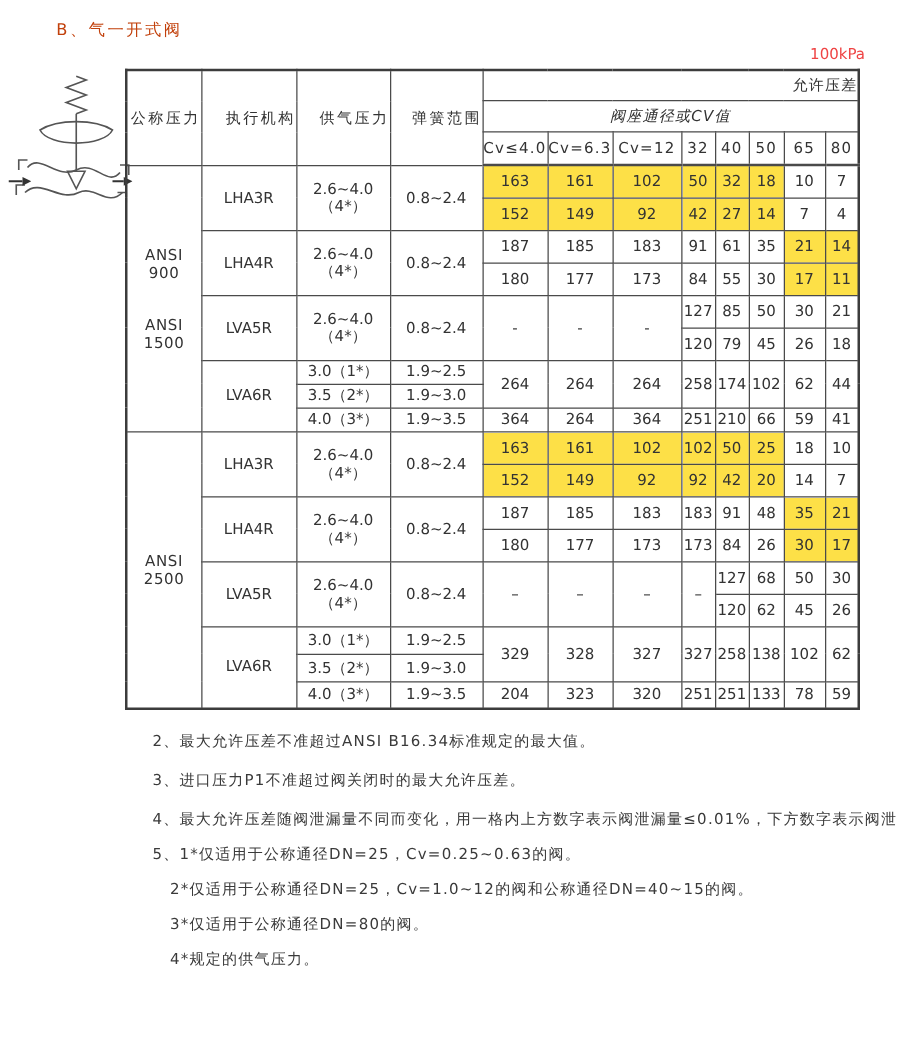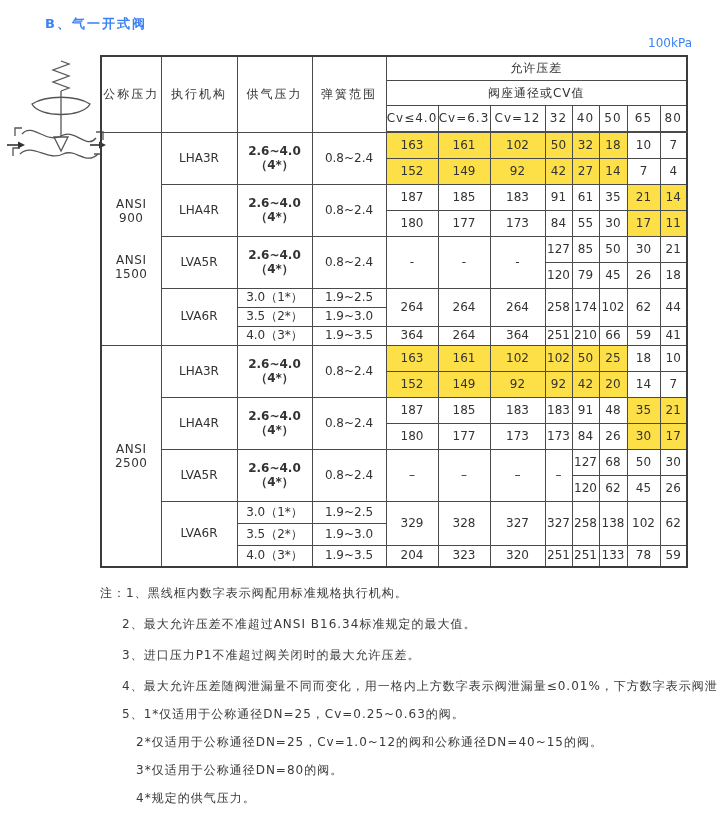--- a/index.html
+++ b/index.html
@@ -1,39 +1,39 @@
 <!DOCTYPE html>
 <html><head>
 <meta charset="utf-8">
 <style>
   html,body{margin:0;padding:0;background:#fff;}
   .page{position:relative;width:721px;height:840px;background:#fff;overflow:hidden;
         font-family:"DejaVu Sans","Liberation Sans",sans-serif;color:#333;}
-  .title{position:absolute;left:45px;top:15px;font-size:13px;font-weight:700;letter-spacing:2px;color:#3b82f6;}
-  .unit{position:absolute;top:36px;right:29px;font-size:12px;color:#3b82f6;text-align:center;}
+  .title{position:absolute;left:45px;top:15px;font-size:13px;font-weight:400;letter-spacing:2px;color:#c2410c;}
+  .unit{position:absolute;top:36px;right:29px;font-size:12px;color:#ef4444;text-align:center;}
   .valve-icon{position:absolute;left:6px;top:58px;}
 
   table.spec{position:absolute;left:100px;top:55px;border-collapse:collapse;table-layout:fixed;
              border:2px solid #3c3c3c;}
   table.spec td{border:1px solid #4a4a4a;text-align:center;vertical-align:middle;
                 font-size:12px;color:#333;padding:0;line-height:15px;overflow:hidden;}
   thead td{letter-spacing:1px;}
-  tr.hrow1 td{height:23px;}
-  tr.hrow2 td{height:24px;}
+  tr.hrow1 td{height:23px;text-align:right;}
+  tr.hrow2 td{height:24px;font-style:italic;}
   tr.hrow3 td{height:25px;border-bottom-width:2px;}
   thead td.span3{letter-spacing:2px;}
   tr.r26{height:26px;}
   tr.r19{height:19px;}
   tr.r22{height:22px;}
   td.sh{background:#fde047;}
   td.bt{border-top-width:2px;}
   td.pressure{letter-spacing:0.5px;}
   td.pressure .pl{line-height:14px;}
   td.pressure .pl2{margin-top:28px;}
-  td.supply div{line-height:14px;font-weight:bold;}
+  td.supply div{line-height:14px;}
   .notes{position:absolute;left:100px;top:586px;width:612px;font-size:12px;color:#3a3a3a;
          letter-spacing:1px;}
   .note{line-height:14px;margin-bottom:17px;white-space:nowrap;}
   .note.tight{margin-bottom:14px;}
   .i1{margin-left:22px;}
   .i2{margin-left:45px;}
   .i3{margin-left:36px;}
 </style>
 </head>
 <body>
@@ -313,21 +313,20 @@
         <td>251</td>
         <td>251</td>
         <td>133</td>
         <td>78</td>
         <td>59</td>
       </tr>
     </tbody>
   </table>
 
   <div class="notes">
-    <div class="note">注：1、黑线框内数字表示阀配用标准规格执行机构。</div>
     <div class="note i1">2、最大允许压差不准超过ANSI B16.34标准规定的最大值。</div>
     <div class="note i1">3、进口压力P1不准超过阀关闭时的最大允许压差。</div>
     <div class="note i1 tight">4、最大允许压差随阀泄漏量不同而变化，用一格内上方数字表示阀泄漏量≤0.01%，下方数字表示阀泄</div>
     <div class="note i1 tight">5、1*仅适用于公称通径DN=25，Cv=0.25~0.63的阀。</div>
     <div class="note i3 tight">2*仅适用于公称通径DN=25，Cv=1.0~12的阀和公称通径DN=40~15的阀。</div>
     <div class="note i3 tight">3*仅适用于公称通径DN=80的阀。</div>
     <div class="note i3 tight">4*规定的供气压力。</div>
   </div>
 
 </div>

